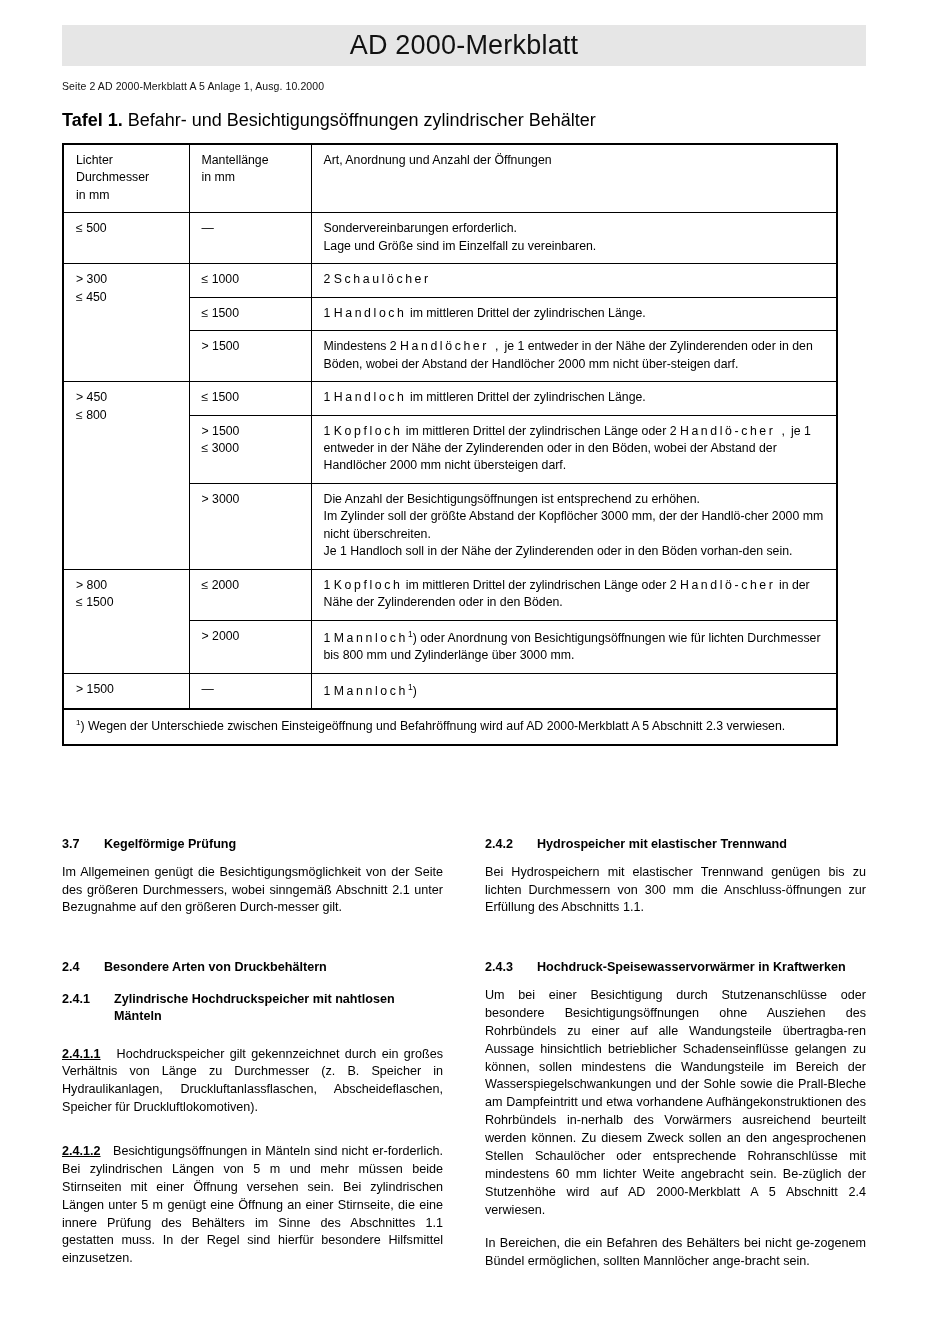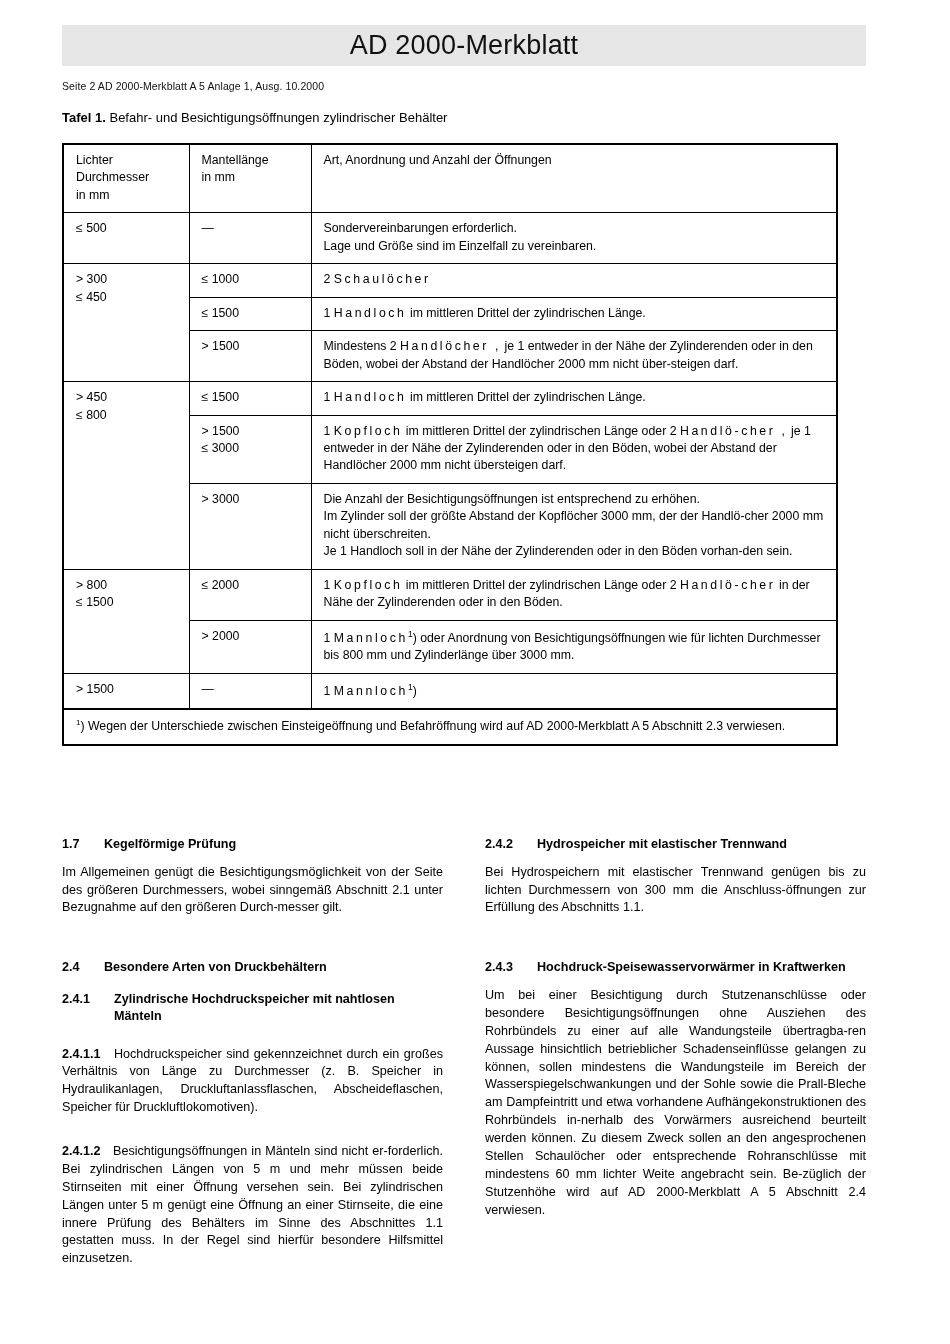--- a/index.html
+++ b/index.html
@@ -42,21 +42,21 @@
     top: 80px;
     font-size: 10.5px;
     letter-spacing: 0.1px;
     color: #111;
   }
 
   .table-caption {
     position: absolute;
     left: 62px;
     top: 110px;
-    font-size: 13px;
+    font-size: 18px;
     color: #000;
   }
   .table-caption b { font-weight: 700; }
 
   
   .tbl-wrap {
     position: absolute;
     left: 62px;
     top: 143px;
     width: 774px;
@@ -139,21 +139,21 @@
   }
   p.body {
     font-size: 12.6px;
     line-height: 1.42;
     margin: 0 0 16px 0;
     text-align: justify;
     text-justify: inter-word;
     hyphens: manual;
   }
   p.body:last-child { margin-bottom: 0; }
-  p.body b { font-weight: 700; }
+  p.body b { font-weight: 700; text-decoration: underline; }
   .gap-l { height: 26px; }
   .gap-s { height: 10px; }
   .gap-xs { height: 4px; }
 </style>
 </head>
 <body>
 
 <div class="header-band">
   <div class="header-title">AD 2000-Merkblatt</div>
 </div>
@@ -252,55 +252,56 @@
 
     </tbody>
   </table>
 </div>
 
 <div class="cols">
 
   <div class="col">
 
     <h3 class="secheading">
-      <span class="num">1.7</span><span class="txt">Kegelförmige Prüfung</span>
+      <span class="num">3.7</span><span class="txt">Kegelförmige Prüfung</span>
     </h3>
     <p class="body">Im Allgemeinen genügt die Besichtigungsmöglichkeit von der Seite des größeren Durchmessers, wobei sinngemäß Abschnitt 2.1 unter Bezugnahme auf den größeren Durch-messer gilt.</p>
 
     <div class="gap-l"></div>
 
     <h3 class="secheading">
       <span class="num">2.4</span><span class="txt">Besondere Arten von Druckbehältern</span>
     </h3>
 
     <div class="gap-xs"></div>
 
     <h3 class="secheading">
       <span class="num wide">2.4.1</span><span class="txt">Zylindrische Hochdruckspeicher mit nahtlosen Mänteln</span>
     </h3>
 
     <div class="gap-s"></div>
 
-    <p class="body"><b>2.4.1.1</b>&nbsp;&nbsp;&nbsp;<span>Hochdruckspeicher sind gekennzeichnet durch ein großes Verhältnis von Länge zu Durchmesser (z. B. Speicher in Hydraulikanlagen, Druckluftanlassflaschen, Abscheideflaschen, Speicher für Druckluftlokomotiven).</span></p>
+    <p class="body"><b>2.4.1.1</b>&nbsp;&nbsp;&nbsp;<span>Hochdruckspeicher gilt gekennzeichnet durch ein großes Verhältnis von Länge zu Durchmesser (z. B. Speicher in Hydraulikanlagen, Druckluftanlassflaschen, Abscheideflaschen, Speicher für Druckluftlokomotiven).</span></p>
 
     <div class="gap-s"></div>
 
     <p class="body"><b>2.4.1.2</b>&nbsp;&nbsp;&nbsp;<span>Besichtigungsöffnungen in Mänteln sind nicht er-forderlich. Bei zylindrischen Längen von 5 m und mehr müssen beide Stirnseiten mit einer Öffnung versehen sein. Bei zylindrischen Längen unter 5 m genügt eine Öffnung an einer Stirnseite, die eine innere Prüfung des Behälters im Sinne des Abschnittes 1.1 gestatten muss. In der Regel sind hierfür besondere Hilfsmittel einzusetzen.</span></p>
 
   </div>
 
   <div class="col">
 
     <h3 class="secheading">
       <span class="num wide">2.4.2</span><span class="txt">Hydrospeicher mit elastischer Trennwand</span>
     </h3>
     <p class="body">Bei Hydrospeichern mit elastischer Trennwand genügen bis zu lichten Durchmessern von 300 mm die Anschluss-öffnungen zur Erfüllung des Abschnitts 1.1.</p>
 
     <div class="gap-l"></div>
 
     <h3 class="secheading">
       <span class="num wide">2.4.3</span><span class="txt">Hochdruck-Speisewasservorwärmer in Kraftwerken</span>
     </h3>
     <p class="body">Um bei einer Besichtigung durch Stutzenanschlüsse oder besondere Besichtigungsöffnungen ohne Ausziehen des Rohrbündels zu einer auf alle Wandungsteile übertragba-ren Aussage hinsichtlich betrieblicher Schadenseinflüsse gelangen zu können, sollen mindestens die Wandungsteile im Bereich der Wasserspiegelschwankungen und der Sohle sowie die Prall-Bleche am Dampfeintritt und etwa vorhandene Aufhängekonstruktionen des Rohrbündels in-nerhalb des Vorwärmers ausreichend beurteilt werden können. Zu diesem Zweck sollen an den angesprochenen Stellen Schaulöcher oder entsprechende Rohranschlüsse mit mindestens 60 mm lichter Weite angebracht sein. Be-züglich der Stutzenhöhe wird auf AD 2000-Merkblatt A 5 Abschnitt 2.4 verwiesen.</p>
+    <p class="body">In Bereichen, die ein Befahren des Behälters bei nicht ge-zogenem Bündel ermöglichen, sollten Mannlöcher ange-bracht sein.</p>
 
   </div>
 
 </div>
 
 </body></html>

